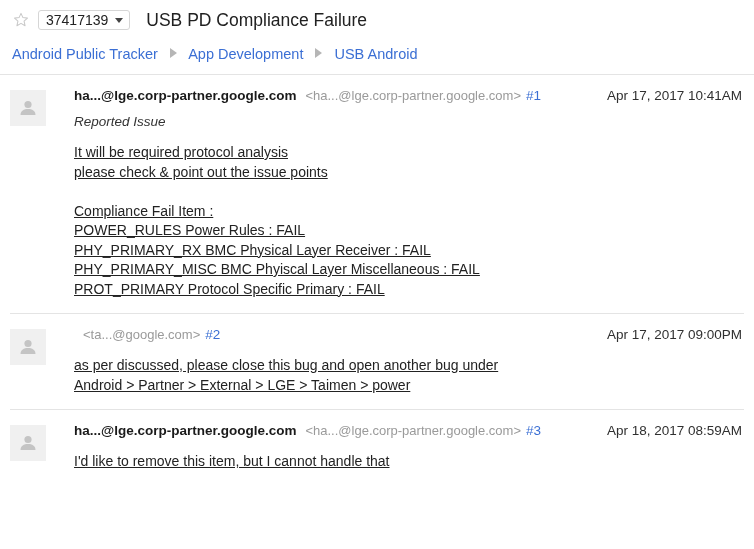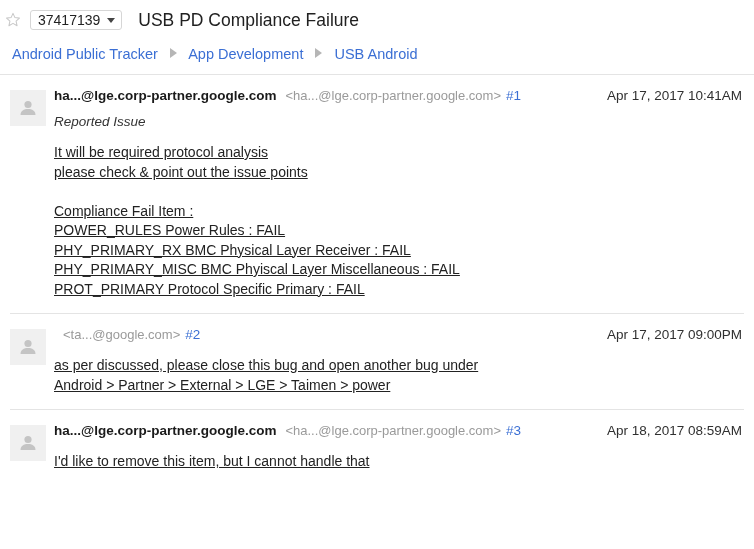--- a/index.html
+++ b/index.html
@@ -18,21 +18,21 @@
     -webkit-font-smoothing: antialiased;
   }
 
   
   .header {
     padding: 0;
   }
   .title-row {
     display: flex;
     align-items: center;
-    padding: 7px 0 0 4px;
+    padding: 7px 0 0 12px;
     height: 26px;
   }
   .star-icon {
     width: 18px;
     height: 18px;
     margin-right: 8px;
     flex: 0 0 auto;
     display: block;
   }
   .issue-id-box {
@@ -118,21 +118,21 @@
   .avatar {
     width: 36px;
     height: 36px;
     background: #f0f0f0;
     flex: 0 0 auto;
     margin-top: 2px;
     display: block;
   }
   .comment-body {
     flex: 1 1 auto;
-    margin-left: 8px;
+    margin-left: 28px;
     min-width: 0;
   }
   .comment-head {
     display: flex;
     align-items: baseline;
     white-space: nowrap;
   }
   .author {
     font-size: 13.5px;
     font-weight: bold;

